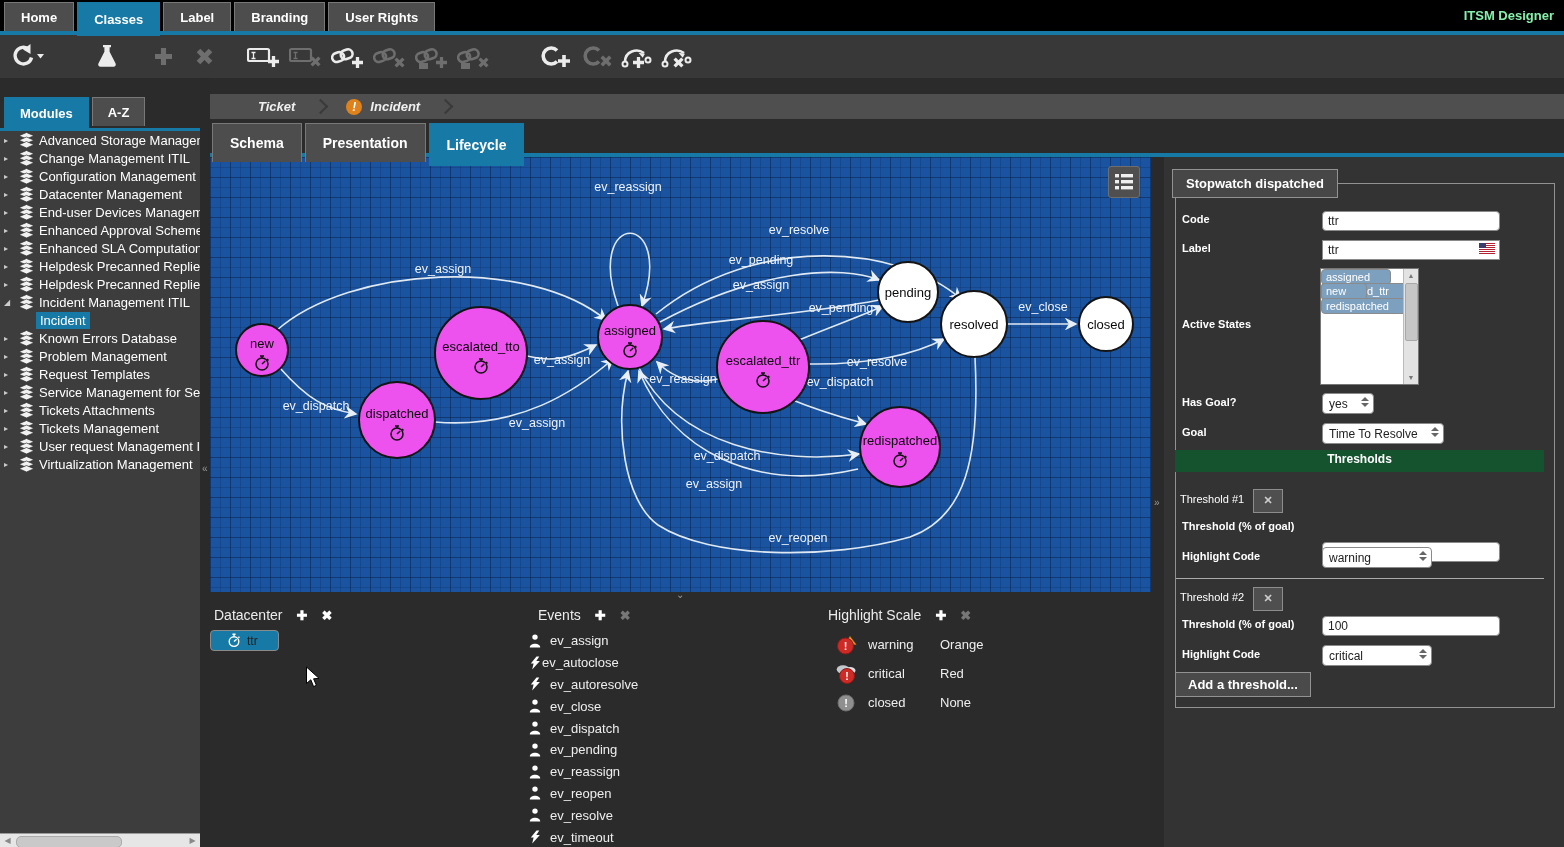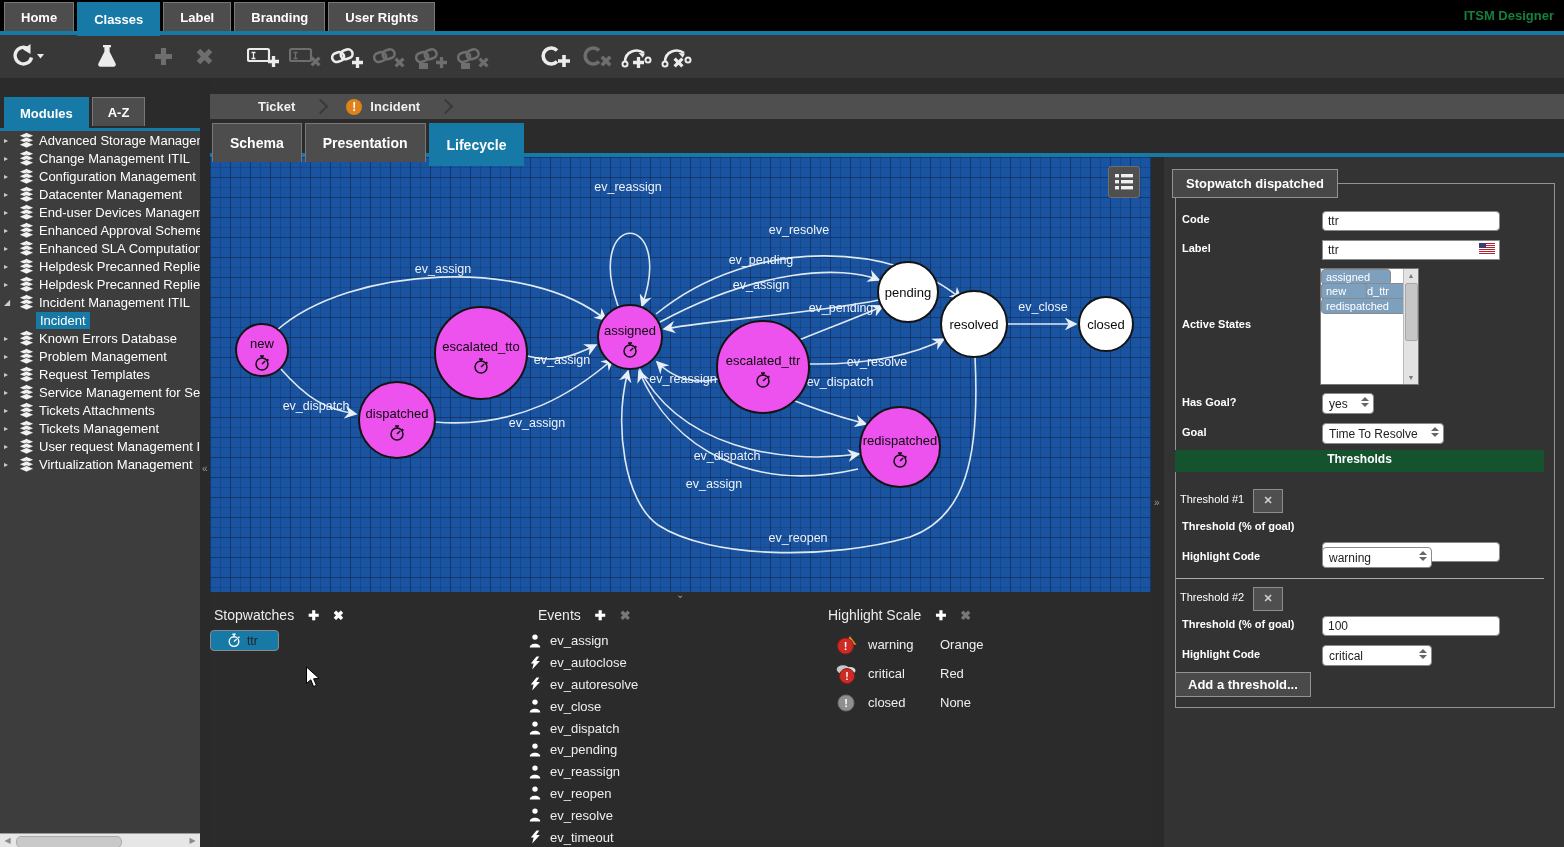--- a/index.html
+++ b/index.html
@@ -4,21 +4,21 @@
 <style>
   html,body{margin:0;padding:0;background:#1b1b1b;}
   #app{position:relative;width:1564px;height:847px;background:#2b2b2b;overflow:hidden;
        font-family:"Liberation Sans",sans-serif;color:#fff;}
   
   .topnav{position:absolute;left:0;top:0;width:1564px;height:31px;background:#000;}
   .nav-tabs{position:absolute;left:4px;top:2px;display:flex;gap:3px;}
   .nav-tab{height:29px;padding:0 16px;background:#4d4d4d;border:1px solid #787878;border-bottom:none;
            display:flex;align-items:center;font-weight:bold;font-size:13px;color:#fff;cursor:default;}
   .nav-tab.active{background:#1779a5;border-color:#1779a5;height:33px;z-index:5;}
-  .app-title{position:absolute;right:10px;top:8px;font-weight:bold;font-size:13px;color:#15803d;}
+  .app-title{position:absolute;right:10px;top:8px;font-weight:bold;font-size:13px;color:#86efac;}
   .blue-strip{position:absolute;left:0;top:31px;width:1564px;height:4px;background:#1779a5;z-index:2;}
   
   .toolbar{position:absolute;left:0;top:35px;width:1564px;height:43px;background:#383838;display:flex;align-items:center;}
   .tb-btn{width:40px;height:38px;display:flex;align-items:center;justify-content:center;}
   
   .side-tabs{position:absolute;left:4px;top:97px;display:flex;gap:3px;z-index:3;}
   .side-tab{height:28px;padding:0 15px;background:#4d4d4d;border:1px solid #787878;border-bottom:none;
             display:flex;align-items:center;font-weight:bold;font-size:13px;}
   .side-tab.active{background:#1779a5;border-color:#1779a5;height:31px;}
   .side-strip{position:absolute;left:0;top:128px;width:200px;height:3px;background:#1779a5;z-index:2;}
@@ -27,21 +27,21 @@
   .tree-caret{width:9px;margin-left:4px;font-size:8px;color:#ccc;flex:0 0 auto;}
   .tree-ico{margin:0 4px 0 5px;flex:0 0 auto;display:flex;}
   .tree-child{padding-left:36px;}
   .tree-sel{background:#1779a5;padding:1px 4px;}
   .h-scroll{position:absolute;left:0;top:833px;width:200px;height:14px;background:#e6e6e6;border-top:1px solid #9a9a9a;}
   .h-arrow{position:absolute;top:1px;width:13px;height:12px;color:#8a8a8a;font-size:8px;text-align:center;line-height:12px;}
   .h-thumb{position:absolute;left:16px;top:2px;width:104px;height:10px;background:#c9c9c9;border:1px solid #ababab;border-radius:5px;}
   .l-splitter{position:absolute;left:200px;top:78px;width:10px;height:769px;background:#2a2a2a;}
   .splig{position:absolute;color:#9a9a9a;font-size:10px;}
   
-  .crumbbar{position:absolute;left:210px;top:94px;width:1354px;height:25px;background:#4f4f4f;display:flex;align-items:center;}
+  .crumbbar{position:absolute;left:210px;top:94px;width:1354px;height:25px;background:#4f4f4f;display:flex;align-items:center;font-style:italic;}
   .crumb-txt{font-weight:bold;font-size:13px;color:#f0f0f0;}
   .chev{width:9px;height:9px;border-top:2px solid #3a3a3a;border-right:2px solid #3a3a3a;transform:rotate(45deg);margin:0 20px;}
   .warn-badge{width:16px;height:16px;border-radius:50%;background:#e0821c;color:#fff;font-weight:bold;font-size:12px;
               text-align:center;line-height:16px;margin-right:8px;}
   .ctabs{position:absolute;left:212px;top:123px;display:flex;gap:3px;z-index:3;}
   .ctab{height:30px;padding:4px 17px;background:#4d4d4d;border:1px solid #787878;border-bottom:none;
         display:flex;align-items:center;font-weight:bold;font-size:14px;}
   .ctab.active{background:#1779a5;border-color:#1779a5;height:34px;}
   .content-strip{position:absolute;left:210px;top:153px;width:1354px;height:4px;background:#1779a5;z-index:2;}
   
@@ -626,21 +626,21 @@
       </svg>
     </div>
   </div>
   <div class="bottom-splitter">
     <span class="splig" style="left:466px;top:-3px">⌄</span>
   </div>
 
   <div class="bottom">
     <div id="sw-panel" style="position:absolute;left:0;top:0;width:312px;">
         <div class="panel-title" style="padding-left: 4px;">
-          <span>Stopwatches</span>
+          <span>Datacenter</span>
           <span class="pt-plus" style="font-size: 13px;">✚</span>
           <span class="pt-x">✖</span>
         </div>
         <div class="sw-row sel">
           <span style="margin-left: 10px; display: flex;">
             <svg width="14" height="15" viewBox="0 0 14 15">
               <g stroke="#fff" fill="none" stroke-width="1.4">
                 <circle cx="7" cy="8.6" r="4.8"></circle>
                 <path d="M7 8.6 L9.6 6.2"></path>
                 <path d="M5.4 1.2h3.2M7 1.2v2.4"></path>
@@ -665,21 +665,21 @@
             </svg>
           </span>
           <span style="margin-left: 8px;">ev_assign</span>
         </div>
         <div class="ev-row">
           <span style="margin-left: 8px; display: flex; width: 14px; justify-content: center;">
             <svg width="11" height="14" viewBox="0 0 11 14">
               <path d="M6.5.4L.8 7.5h2.8L2.2 13.6 9.9 5.1H6.3L9.3.4z" fill="#fff"></path>
             </svg>
           </span>
-          <span style="margin-left: 8px; text-align: center;">ev_autoclose</span>
+          <span style=" text-align: center;">ev_autoclose</span>
         </div>
         <div class="ev-row">
           <span style="margin-left: 8px; display: flex; width: 14px; justify-content: center;">
             <svg width="11" height="14" viewBox="0 0 11 14">
               <path d="M6.5.4L.8 7.5h2.8L2.2 13.6 9.9 5.1H6.3L9.3.4z" fill="#fff"></path>
             </svg>
           </span>
           <span style="margin-left: 8px;">ev_autoresolve</span>
         </div>
         <div class="ev-row">

